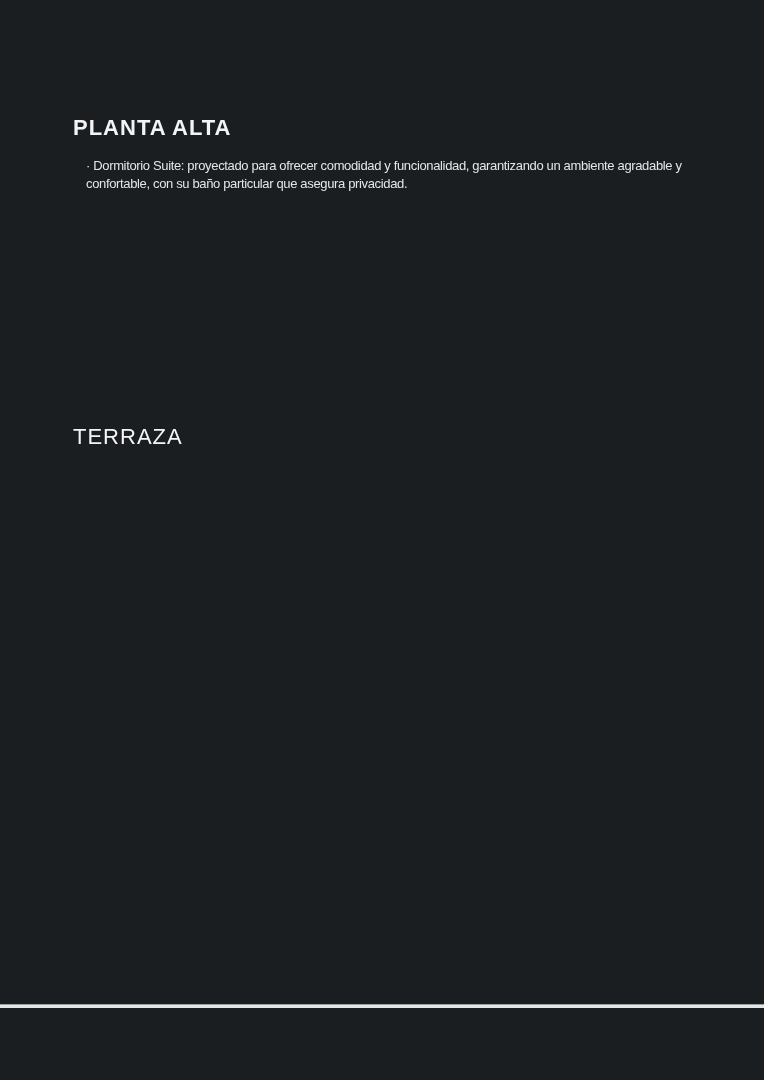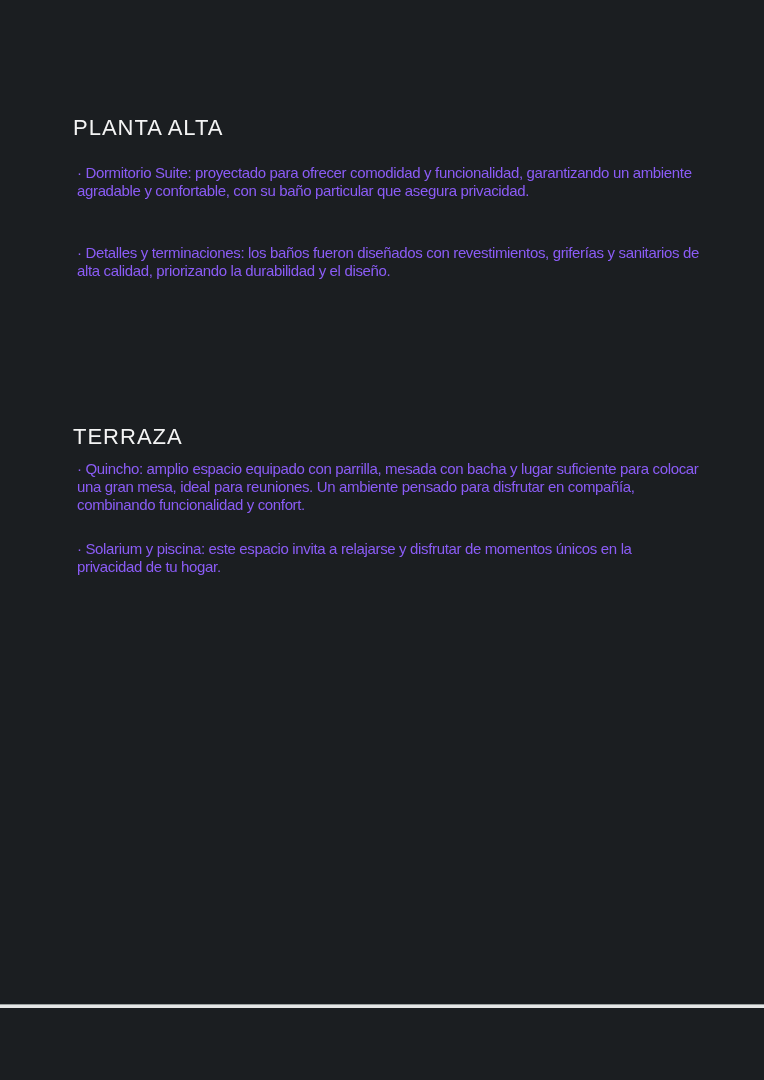--- a/index.html
+++ b/index.html
@@ -22,53 +22,50 @@
     }
     .section h2 {
       margin: 0;
       font-weight: normal;
       font-size: 22px;
       letter-spacing: 1px;
       line-height: 26px;
       color: #f4f4f4;
     }
     .section p {
-      margin: 4px;
-      font-size: 15px;
+      margin: 13px;
+      font-size: 13px;
       line-height: 18px;
       letter-spacing: -0.35px;
-      color: #8b5cf6;
+      color: #e5e5e5;
     }
     #planta-alta { top: 115px; }
     #terraza { top: 424px; }
-    #planta-alta h2 { margin-bottom: 23px; }
+    #planta-alta h2 { margin-bottom: 16px; font-weight: bold; }
     #terraza h2 { margin-bottom: 10px; }
     .gap { height: 18px; }
     .footer-line {
       position: absolute;
       left: 0;
       top: 1004px;
       width: 764px;
       height: 3px;
       background: #e4e6e6;
       border-top: 1px solid #9aa0a0;
     }
   </style>
 </head>
 <body>
 
 <div class="section" id="planta-alta">
   <h2>PLANTA ALTA</h2>
   <p>· Dormitorio Suite: proyectado para ofrecer comodidad y funcionalidad, garantizando un ambiente agradable y confortable, con su baño particular que asegura privacidad.</p>
   <div class="gap"></div>
   <div class="gap"></div>
-  <p>· Detalles y terminaciones: los baños fueron diseñados con revestimientos, griferías y sanitarios de alta calidad, priorizando la durabilidad y el diseño.</p>
 </div>
 
 <div class="section" id="terraza">
   <h2>TERRAZA</h2>
-  <p>· Quincho: amplio espacio equipado con parrilla, mesada con bacha y lugar suficiente para colocar una gran mesa, ideal para reuniones. Un ambiente pensado para disfrutar en compañía, combinando funcionalidad y confort.</p>
   <div class="gap"></div>
-  <p>· Solarium y piscina: este espacio invita a relajarse y disfrutar de momentos únicos en la privacidad de tu hogar.</p>
   <div class="gap"></div>
 </div>
 
 <div class="footer-line"></div>
 
 </body></html>

